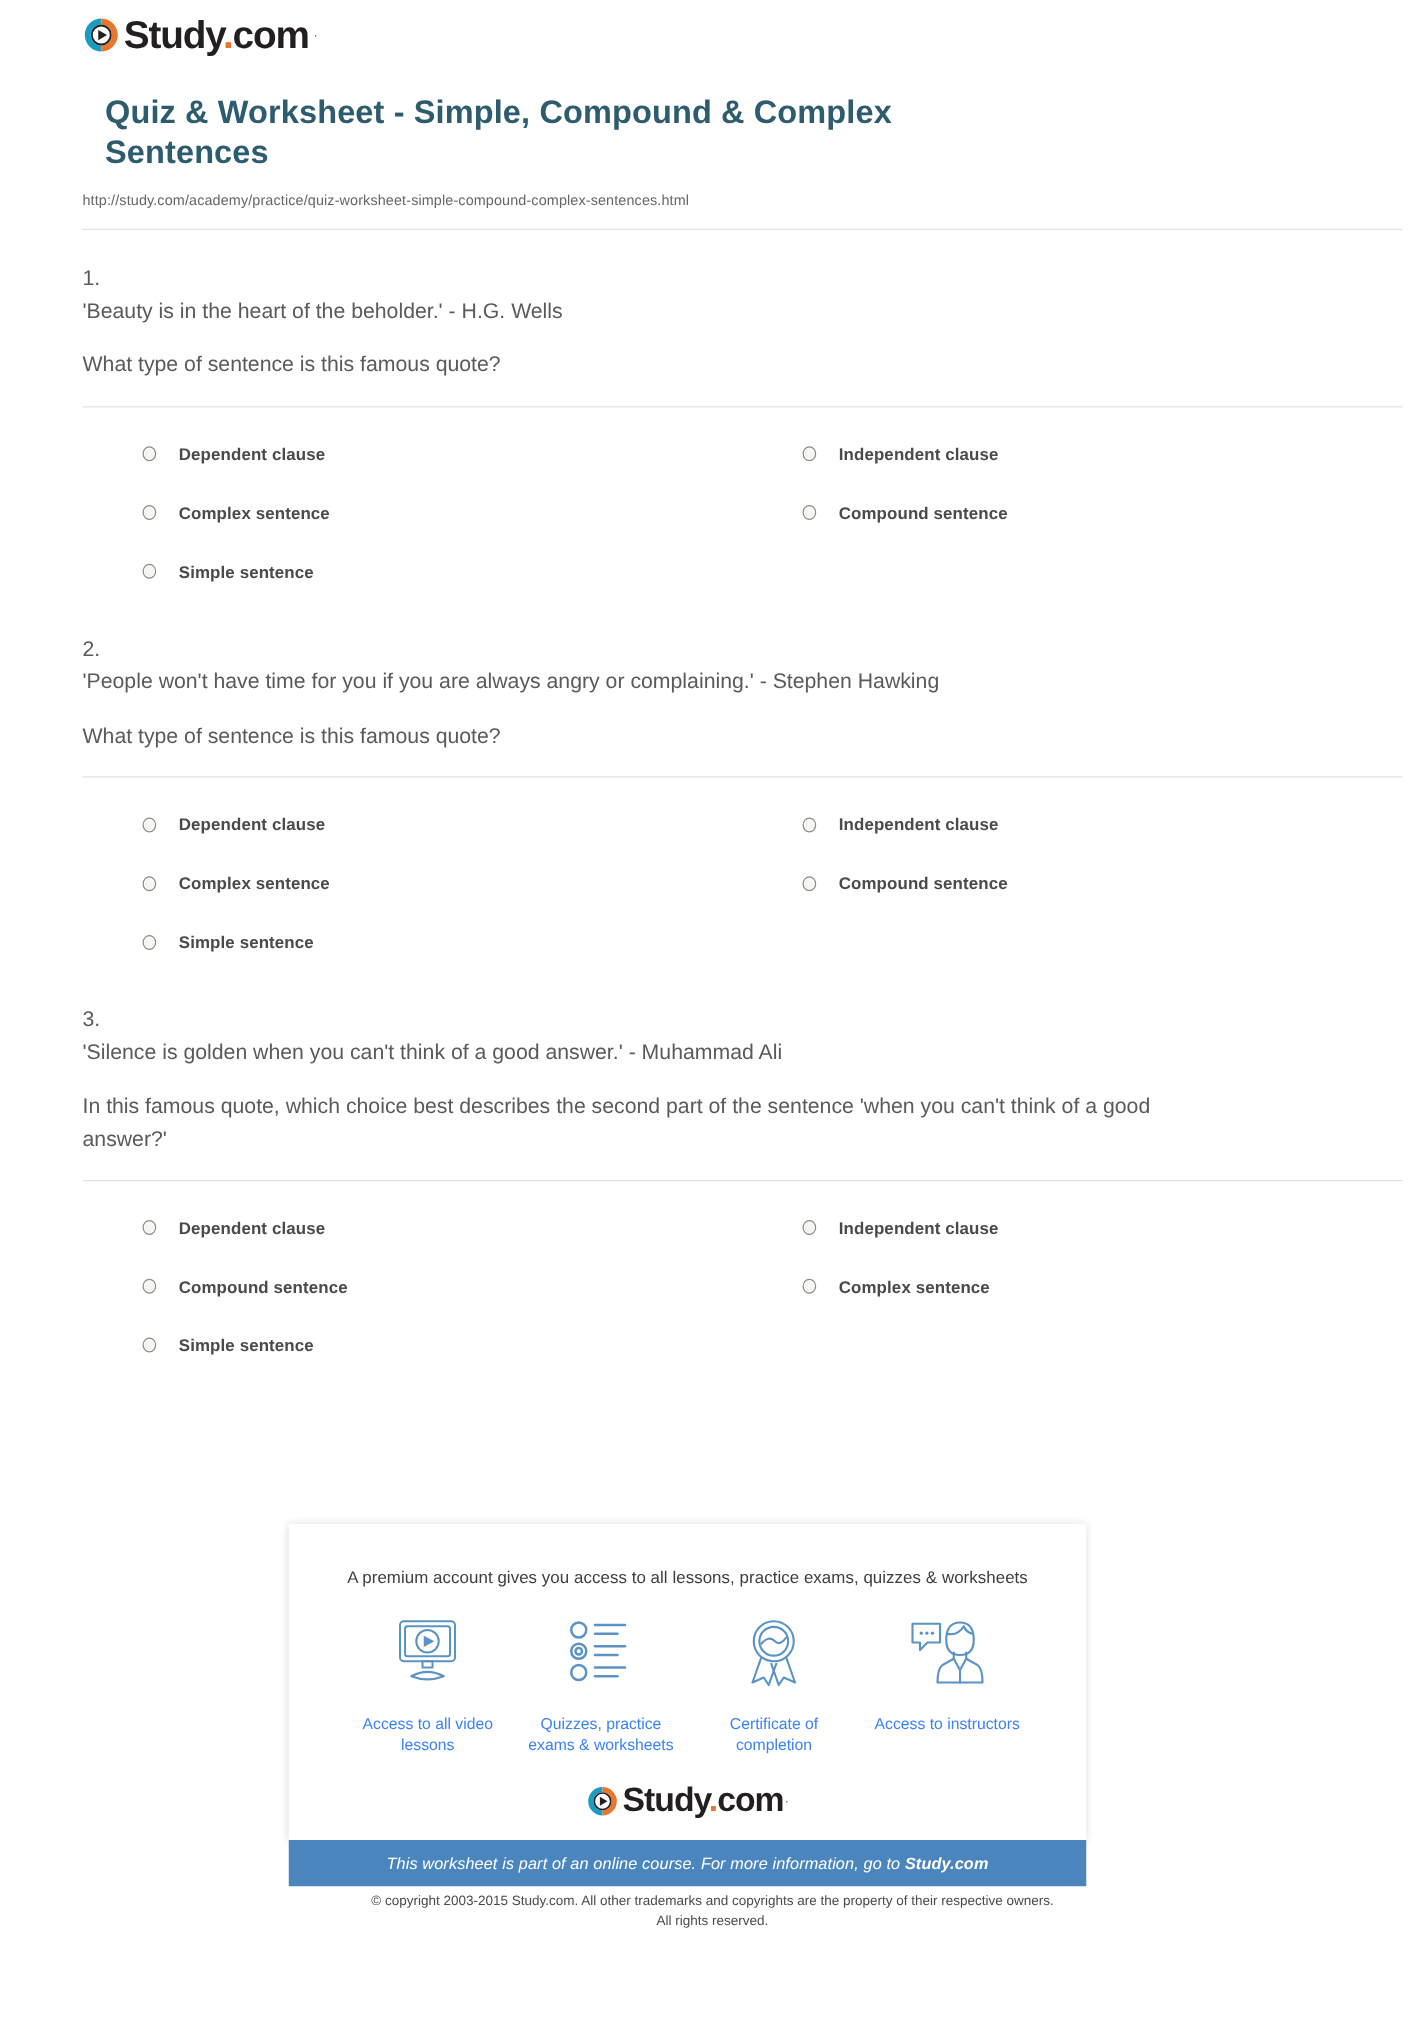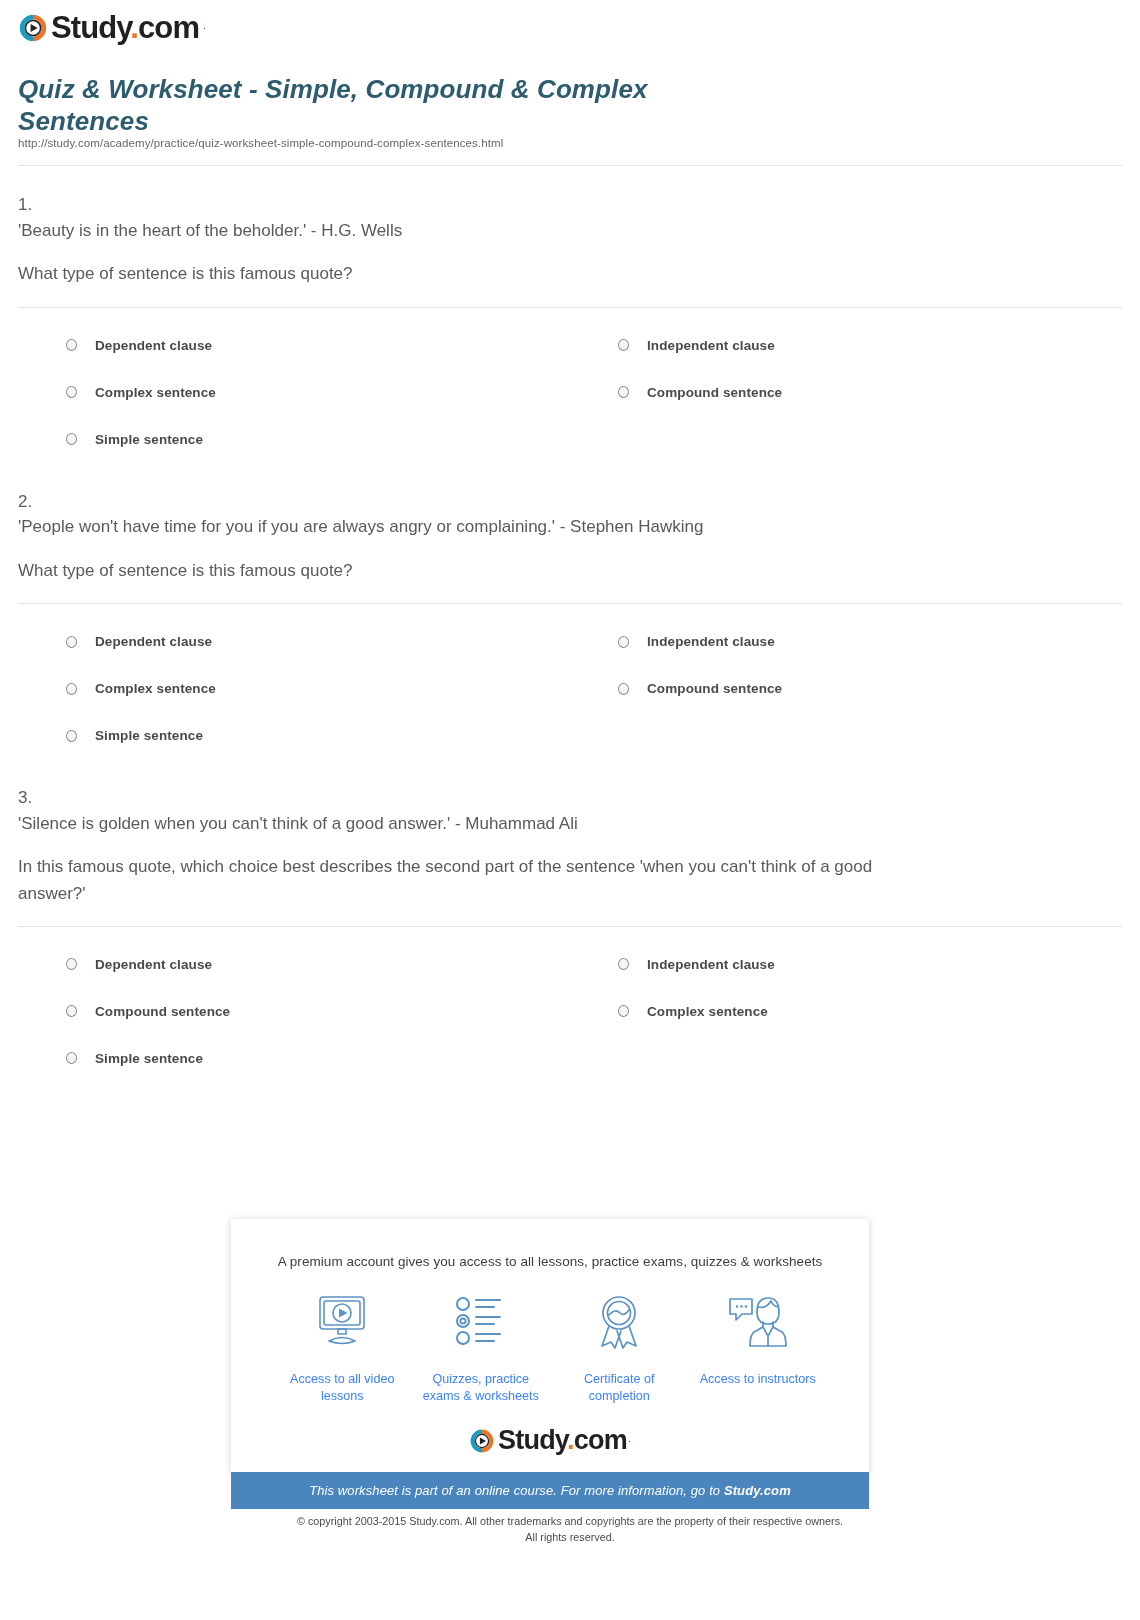--- a/index.html
+++ b/index.html
@@ -8,21 +8,21 @@
     background: #ffffff;
   }
   body {
     width: 1140px;
     height: 1620px;
     font-family: "Liberation Sans", sans-serif;
     color: #555555;
     position: relative;
     overflow: hidden;
   }
-  .page { width: 1140px; height: 1620px; position: relative; }
+  .page { width: 1140px; height: 1620px; position: relative; padding-left: 48px; }
 
   
   .logo-row {
     padding: 12px 0 0 18px;
     display: flex;
     align-items: center;
   }
   .logo {
     display: inline-flex;
     align-items: center;
@@ -45,28 +45,27 @@
     margin-left: 1px;
   }
 
   
   .title-wrap {
     margin: 30px 18px 0 18px;
     padding-bottom: 16px;
     border-bottom: 1px solid #e3e3e3;
   }
   h1.worksheet-title {
-    margin: 0;
+    margin: 18px;
     font-size: 26px;
     line-height: 1.24;
     font-weight: 700;
     color: #2d5c6e;
     letter-spacing: 0.1px;
     max-width: 760px;
-    font-style: italic;
   }
   .worksheet-url {
     margin-top: 0;
     font-size: 11.5px;
     color: #666666;
     letter-spacing: 0.1px;
   }
 
   
   .questions { margin: 0 18px; }

